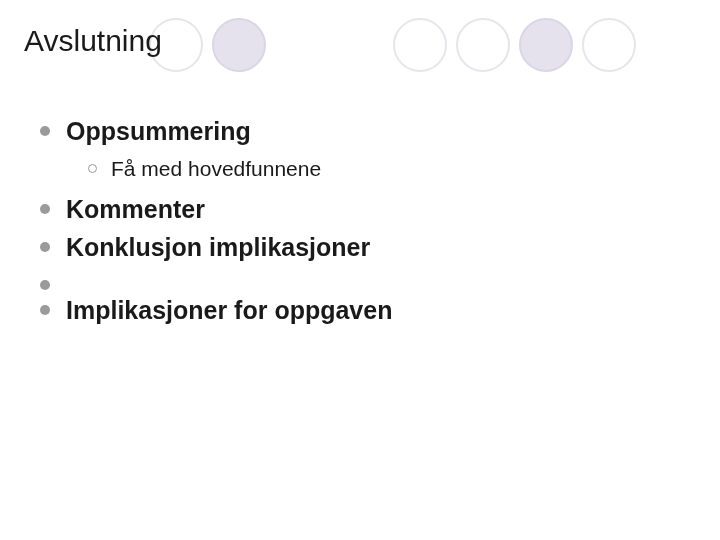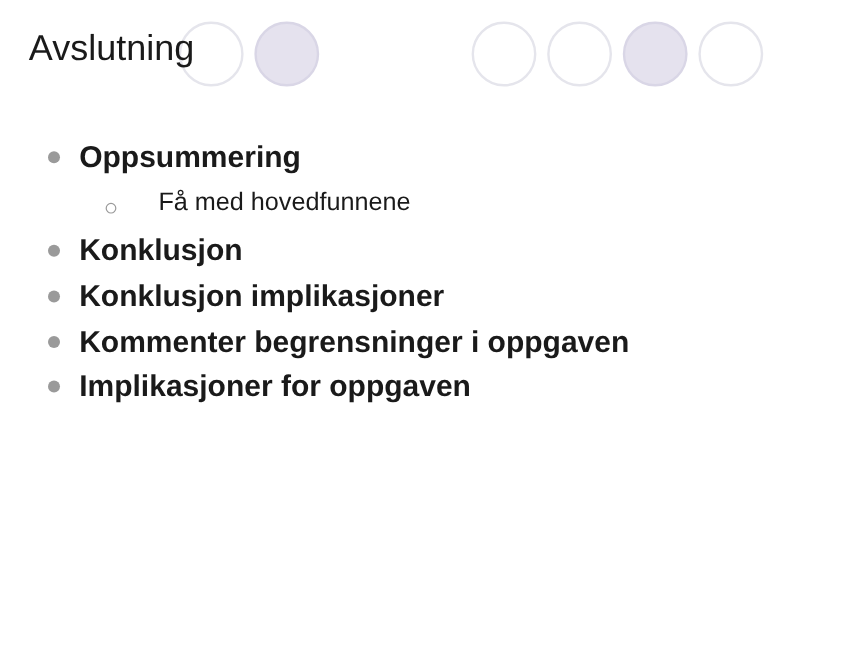--- a/index.html
+++ b/index.html
@@ -8,21 +8,21 @@
   .circles { position: absolute; top: 18px; left: 0; right: 0; height: 60px; }
   .circle { position: absolute; width: 54px; height: 54px; border-radius: 50%; border: 2px solid #e5e5ec; background: transparent; }
   .circle.filled { background: #e5e2ee; border-color: #d9d6e6; }
   .title { position: absolute; top: 24px; left: 24px; font-size: 30px; color: #1a1a1a; font-weight: normal; }
   .content { position: absolute; top: 115px; left: 40px; right: 40px; }
   ul.level1 { list-style: none; }
   ul.level1 > li { display: flex; align-items: flex-start; margin-bottom: 4px; }
   ul.level1 > li > .bullet { width: 10px; height: 10px; border-radius: 50%; background: #9a9a9a; margin-top: 11px; margin-right: 16px; flex: 0 0 auto; }
   ul.level1 > li > .text { font-size: 25px; color: #1a1a1a; line-height: 1.35; font-weight: bold; }
   ul.level2 { list-style: none; margin-left: 48px; margin-top: 6px; margin-bottom: 10px; }
-  ul.level2 > li { display: flex; align-items: center; margin-bottom: 4px; gap: 21px; }
+  ul.level2 > li { display: flex; align-items: flex-start; margin-bottom: 4px; }
   ul.level2 > li > .bullet2 { width: 9px; height: 9px; border-radius: 50%; border: 1.5px solid #9a9a9a; background: transparent; margin-top: 9px; margin-right: 14px; flex: 0 0 auto; }
   ul.level2 > li > .text { font-size: 21px; color: #1a1a1a; line-height: 1.35; }
 </style>
 </head>
 <body>
 
 <div class="slide">
 
   <div class="circles">
 
@@ -45,29 +45,28 @@
     </ul>
     <ul class="level2">
       <li>
         <span class="bullet2"></span>
         <span class="text">Få med hovedfunnene</span>
       </li>
     </ul>
     <ul class="level1">
       <li>
         <span class="bullet"></span>
-        <span class="text">Konklusjon</span>
+        <span class="text">Kommenter</span>
       </li>
       <li>
         <span class="bullet"></span>
         <span class="text">Konklusjon implikasjoner</span>
       </li>
       <li>
         <span class="bullet"></span>
-        <span class="text">Kommenter begrensninger i oppgaven</span>
       </li>
       <li>
         <span class="bullet"></span>
         <span class="text">Implikasjoner for oppgaven</span>
       </li>
     </ul>
   </div>
 
 </div>
 

